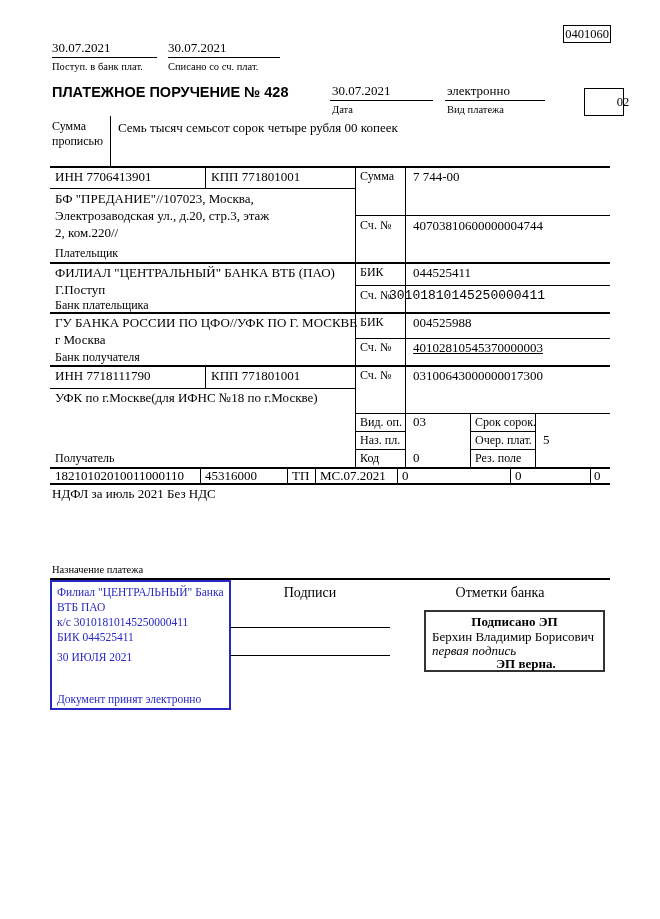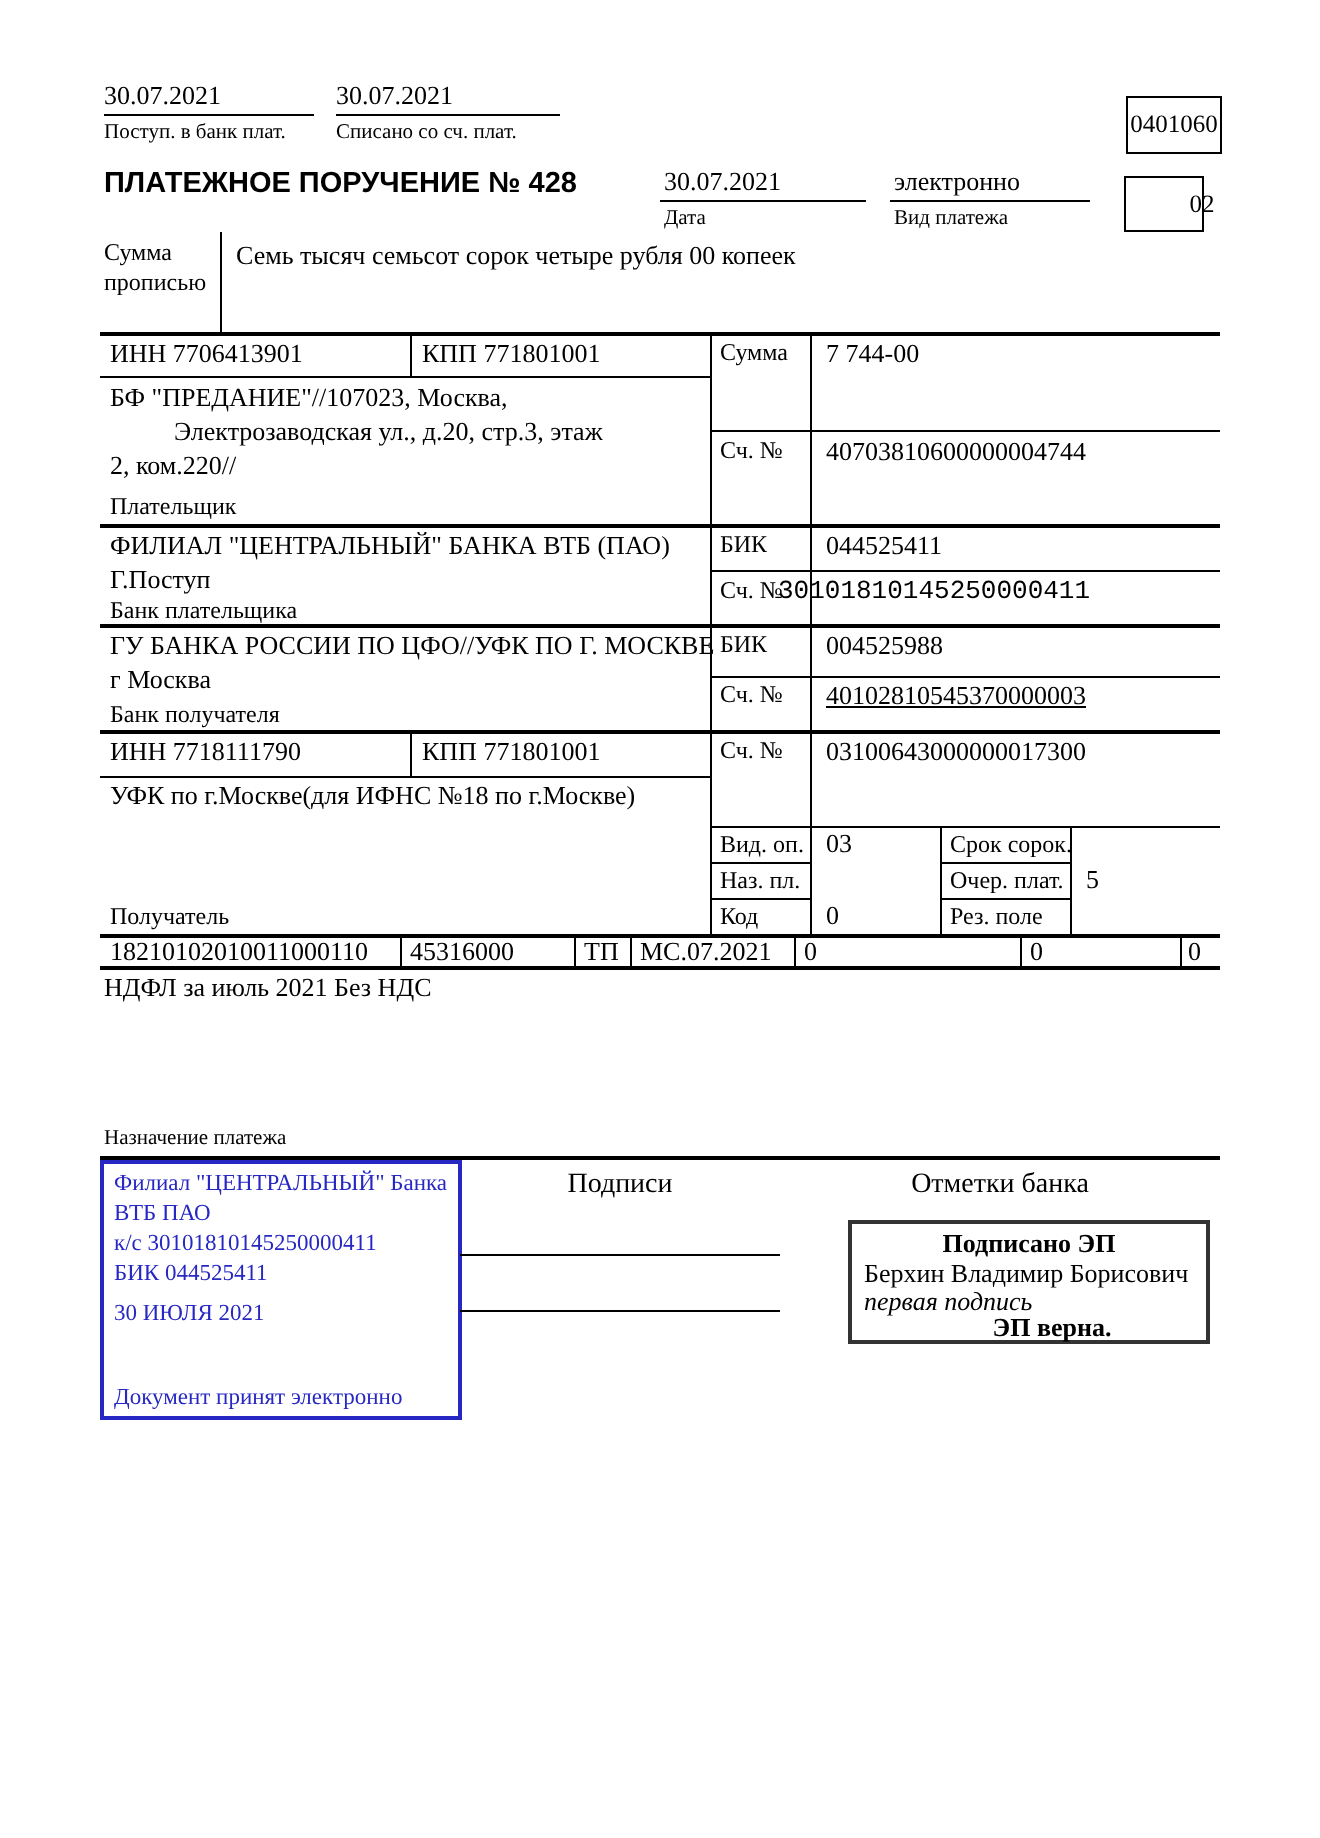--- a/index.html
+++ b/index.html
@@ -30,35 +30,35 @@
 <div id="page">
 
   <div class="txt" style="left:52px;top:41px;">30.07.2021</div>
   <div class="ln thin" style="left:52px;top:57px;width:105px;"></div>
   <div class="txt small" style="left:52px;top:61px;">Поступ. в банк плат.</div>
 
   <div class="txt" style="left:168px;top:41px;">30.07.2021</div>
   <div class="ln thin" style="left:168px;top:57px;width:112px;"></div>
   <div class="txt small" style="left:168px;top:61px;">Списано со сч. плат.</div>
 
-  <div class="box" style="left:563px;top:48px;width:48px;height:29px;">
+  <div class="box" style="left:563px;top:25px;width:48px;height:18px;">
     <span>0401060</span>
   </div>
 
   <div class="txt title" style="left:52px;top:84px;">ПЛАТЕЖНОЕ ПОРУЧЕНИЕ № 428</div>
 
   <div class="txt" style="left:332px;top:84px;">30.07.2021</div>
   <div class="ln thin" style="left:330px;top:100px;width:103px;"></div>
   <div class="txt small" style="left:332px;top:104px;">Дата</div>
 
   <div class="txt" style="left:447px;top:84px;">электронно</div>
   <div class="ln thin" style="left:445px;top:100px;width:100px;"></div>
   <div class="txt small" style="left:447px;top:104px;">Вид платежа</div>
 
-  <div class="box" style="left:562px;top:88px;width:14px;height:28px;padding-left:38px;">
+  <div class="box" style="left:584px;top:88px;width:14px;height:28px;padding-left:38px;">
     <span>02</span>
   </div>
 
   <div class="txt mid" style="left:52px;top:120px;">Сумма</div>
   <div class="txt mid" style="left:52px;top:135px;">прописью</div>
   <div class="ln v" style="left:110px;top:116px;height:50px;"></div>
   <div class="txt" style="left:118px;top:121px;">Семь тысяч семьсот сорок четыре рубля 00 копеек</div>
 
   <div class="ln thick" style="left:50px;top:166px;width:560px;"></div>
   <div class="ln thick" style="left:50px;top:262px;width:560px;"></div>
@@ -91,21 +91,21 @@
   <div class="ln v" style="left:397px;top:467px;height:16px;"></div>
   <div class="ln v" style="left:510px;top:467px;height:16px;"></div>
   <div class="ln v" style="left:590px;top:467px;height:16px;"></div>
 
   <div class="txt" style="left:55px;top:170px;">ИНН 7706413901</div>
   <div class="txt" style="left:211px;top:170px;">КПП 771801001</div>
   <div class="txt mid" style="left:360px;top:170px;">Сумма</div>
   <div class="txt" style="left:413px;top:170px;">7 744-00</div>
 
   <div class="txt" style="left:55px;top:192px;">БФ "ПРЕДАНИЕ"//107023, Москва,</div>
-  <div class="txt" style="left:55px;top:209px;margin-left:32px;">Электрозаводская ул., д.20, стр.3, этаж</div>
+  <div class="txt" style="left:55px;top:209px;">Электрозаводская ул., д.20, стр.3, этаж</div>
   <div class="txt" style="left:55px;top:226px;">2, ком.220//</div>
 
   <div class="txt mid" style="left:360px;top:219px;">Сч. №</div>
   <div class="txt" style="left:413px;top:219px;">40703810600000004744</div>
   <div class="txt mid" style="left:55px;top:247px;">Плательщик</div>
 
   <div class="txt" style="left:55px;top:266px;">ФИЛИАЛ "ЦЕНТРАЛЬНЫЙ" БАНКА ВТБ (ПАО)</div>
   <div class="txt" style="left:55px;top:283px;">Г.Поступ</div>
   <div class="txt mid" style="left:55px;top:299px;">Банк плательщика</div>
   <div class="txt mid" style="left:360px;top:266px;">БИК</div>

